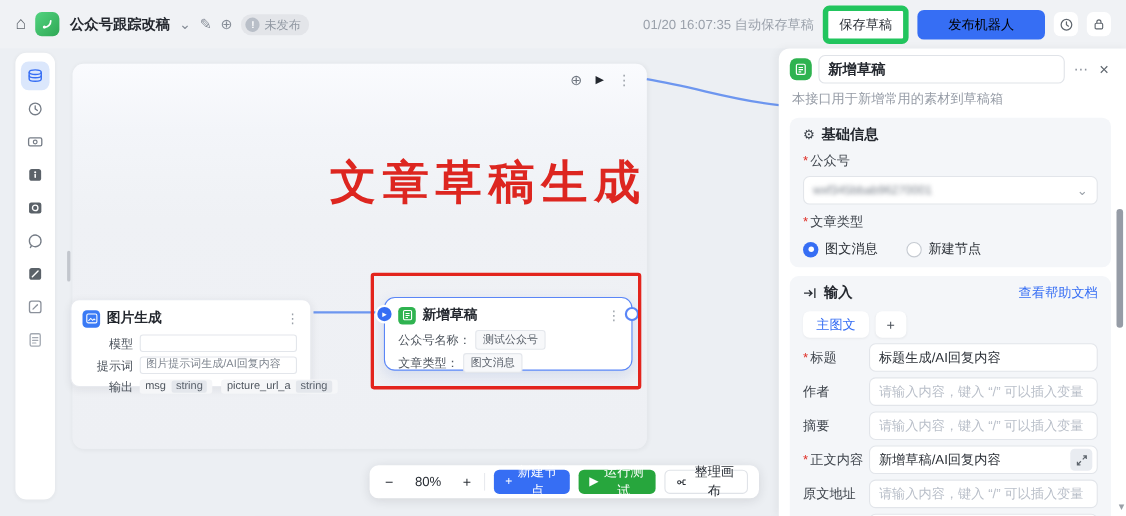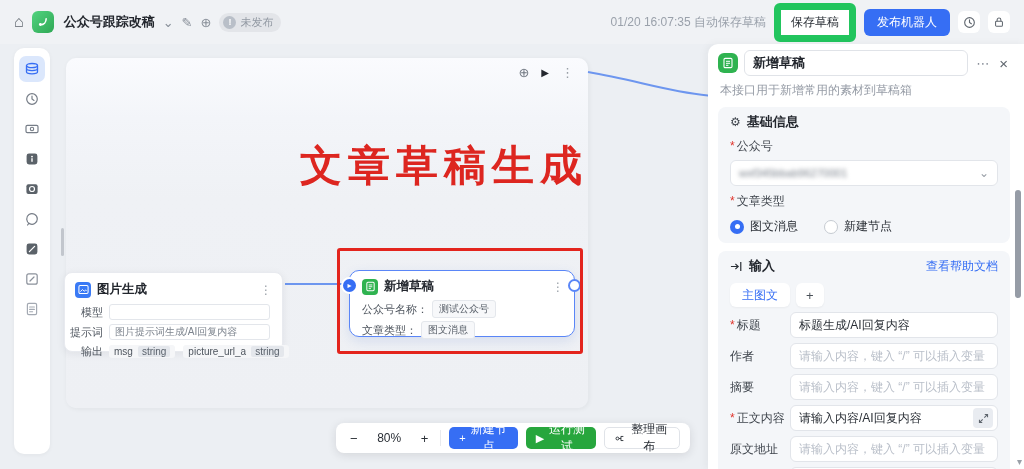--- a/index.html
+++ b/index.html
@@ -11,22 +11,22 @@
   .hdr { position:absolute; left:0; top:0; width:1024px; height:44px; background:#f0f2f5; display:flex; align-items:center; }
   .hdr-left { display:flex; align-items:center; gap:8px; padding-left:14px; }
   .ic-home { font-size:16px; color:#5f666e; cursor:pointer; }
   .app-logo { width:22px; height:22px; border-radius:6px; background:linear-gradient(135deg,#52d37f,#2fa855); display:flex; align-items:center; justify-content:center; }
   .hdr-title { font-size:13px; font-weight:bold; color:#23272e; margin-left:2px; }
   .hdr-glyph { font-size:13px; color:#868d97; cursor:pointer; }
   .badge { display:inline-flex; align-items:center; gap:4px; background:#e3e5e9; color:#9299a3; font-size:11px; border-radius:10px; padding:2px 8px 2px 4px; }
   .badge .dot { width:13px; height:13px; border-radius:50%; background:#b9bfc8; color:#fff; font-size:9px; display:flex; align-items:center; justify-content:center; font-weight:bold; }
   .hdr-right { margin-left:auto; display:flex; align-items:center; gap:8px; padding-right:14px; }
   .autosave { font-size:12px; color:#9aa1ab; margin-right:0; }
-  .btn-plain { background:#fff; border:7px solid #22c55e; border-radius:6px; font-size:12px; color:#2a2f36; padding:4px 10px; cursor:pointer; }
-  .btn-primary { background:#366ef4; border:none; border-radius:6px; font-size:12px; color:#ffffff; padding:5px 13px; cursor:pointer; }
+  .btn-plain { background:#fff; border:5px solid #22c55e; border-radius:6px; font-size:12px; color:#2a2f36; padding:4px 10px; cursor:pointer; }
+  .btn-primary { background:#366ef4; border:none; border-radius:6px; font-size:12px; color:#000000; padding:5px 28px; cursor:pointer; }
   .sq-btn { width:22px; height:22px; background:#fff; border-radius:6px; display:flex; align-items:center; justify-content:center; cursor:pointer; }
 
   
   .sidebar { position:absolute; left:14px; top:48px; width:36px; height:406px; background:#fff; border-radius:10px; box-shadow:0 1px 4px rgba(31,35,41,.05); display:flex; flex-direction:column; align-items:center; padding-top:8px; gap:4px; }
   .sb-item { width:26px; height:26px; border-radius:7px; display:flex; align-items:center; justify-content:center; cursor:pointer; }
   .sb-item.active { background:#dbe7fc; }
   .sb-item svg { width:16px; height:16px; }
 
   
   .canvas { position:absolute; left:56px; top:44px; width:652px; height:425px; }
@@ -44,21 +44,21 @@
   
   .node { position:absolute; background:#fff; border-radius:8px; box-shadow:0 2px 8px rgba(31,35,41,.07); }
   .node-head { display:flex; align-items:center; gap:6px; padding:8px 10px 4px 10px; }
   .node-title { font-size:12.5px; font-weight:bold; color:#23272e; flex:1; }
   .node-more { font-size:12px; color:#9aa0a8; cursor:pointer; }
   .n-ic { width:16px; height:16px; border-radius:4px; display:flex; align-items:center; justify-content:center; flex:none; }
   .n-ic.blue { background:#3a7af5; } .n-ic.green { background:#2fb350; }
 
   
   .node1 { left:8px; top:228px; width:219px; height:80px; border:1px solid #e8eaef; }
-  .n1-body { padding:2px 12px 8px 2px; display:flex; flex-direction:column; gap:4px; }
+  .n1-body { padding:2px 12px 8px 20px; display:flex; flex-direction:column; gap:4px; }
   .n1-row { display:flex; align-items:center; gap:6px; }
   .n1-label { width:36px; text-align:right; font-size:11px; color:#4e555e; flex:none; }
   .n1-input { flex:1; height:16px; border:1px solid #e3e6eb; border-radius:3px; background:#fff; font-size:10px; color:#7d848e; line-height:14px; padding:0 5px; overflow:hidden; white-space:nowrap; }
   .out-chips { display:flex; gap:8px; }
   .chip-group { display:inline-flex; align-items:center; gap:5px; background:#f5f6f8; border-radius:3px; padding:1px 5px;text-align:right; }
   .chip-name { font-size:10px; color:#4e555e; }
   .chip-type { font-size:10px; color:#5a626c; background:#e4e7ec; border-radius:2px; padding:0 4px; }
 
   
   .node2 { left:293px; top:226px; width:226px; height:67px; border:1.5px solid #5a86f7; border-radius:10px; box-shadow:0 4px 12px rgba(45,90,200,.13); }
@@ -398,21 +398,21 @@
       </div>
       <div class="frow">
         <span class="fl"><span>摘要</span></span>
         <span class="fbox">
             <span class="fval ph">请输入内容，键入 “/” 可以插入变量</span>
           </span>
       </div>
       <div class="frow">
         <span class="fl"><span class="req-mark">*</span><span>正文内容</span></span>
         <span class="fbox">
-          <span class="fval">请输入内容/AI回复内容</span>
+          <span class="fval">新增草稿/AI回复内容</span>
           <span class="fexp">
             <svg viewBox="0 0 12 12" width="11" height="11">
                 <path d="M7.4 1.6h3v3M10.4 1.6L6.9 5.1M4.6 10.4h-3v-3M1.6 10.4l3.5-3.5" fill="none" stroke="#5f666e" stroke-width="1.2"></path>
               </svg>
           </span>
         </span>
       </div>
       <div class="frow">
         <span class="fl"><span>原文地址</span></span>
         <span class="fbox">

